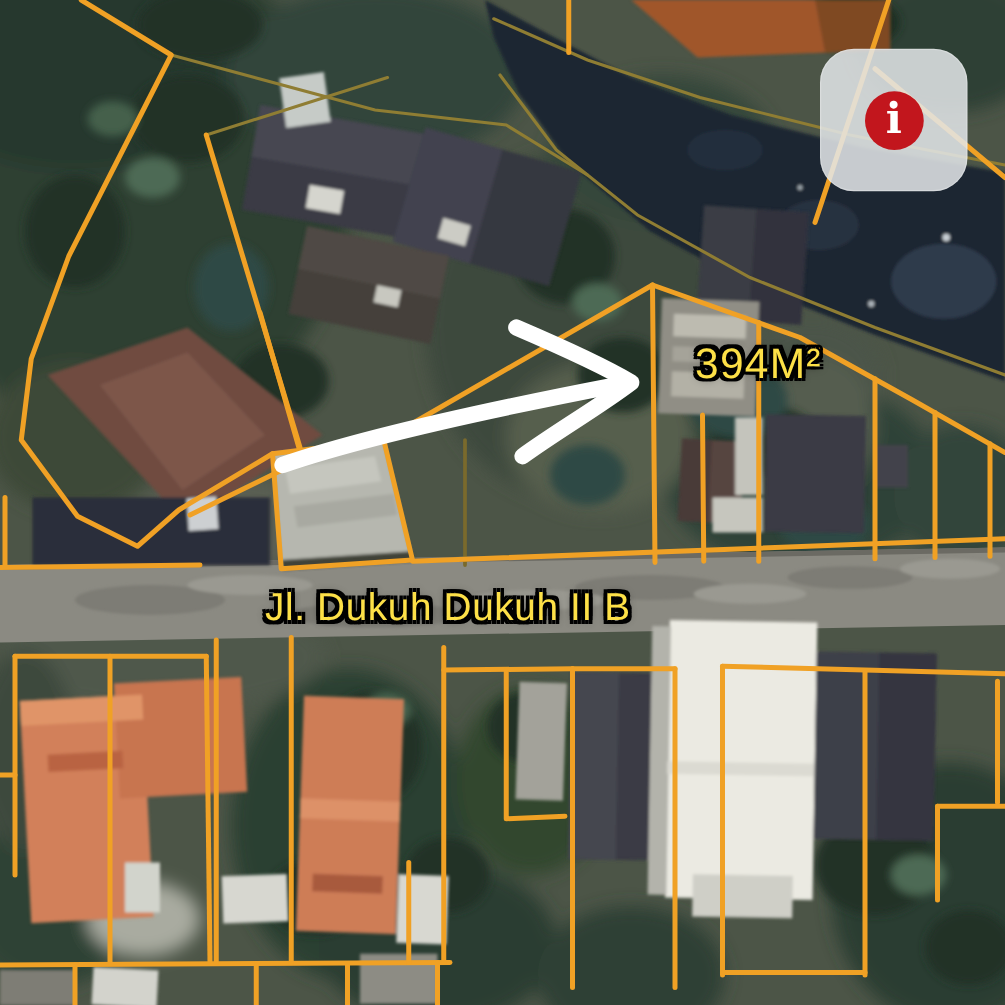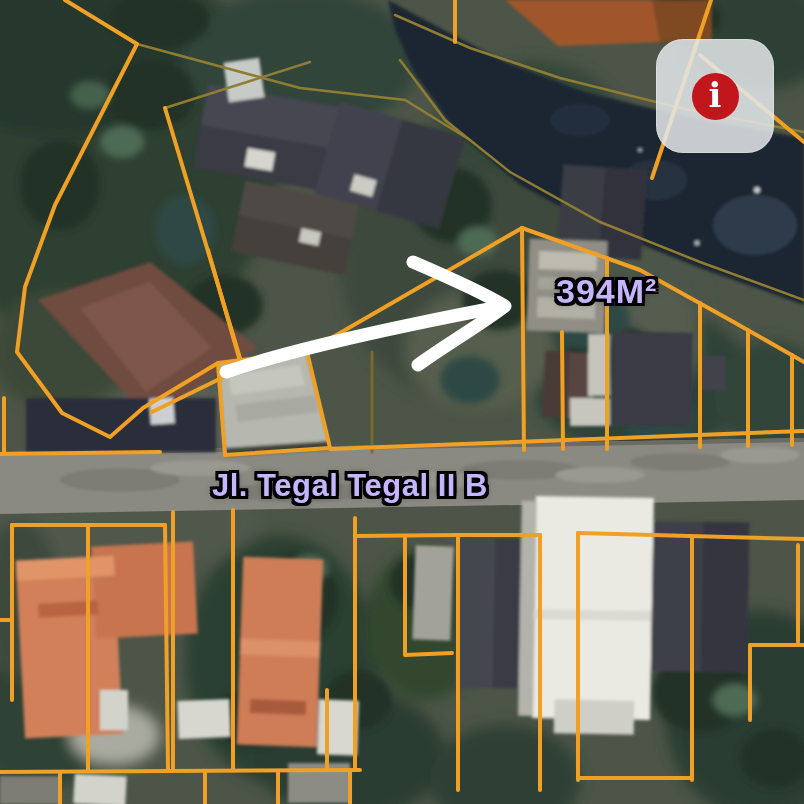--- a/index.html
+++ b/index.html
@@ -1,19 +1,19 @@
 <!DOCTYPE html>
 <html><head>
 <meta charset="utf-8">
 <style>
   html,body{margin:0;padding:0;background:#222;}
   #stage{position:relative;width:804px;height:804px;overflow:hidden;
          font-family:"Liberation Sans",sans-serif;background:#4C5547;}
   #stage svg{position:absolute;left:0;top:0;}
-  .map-label{position:absolute;color:#c4b5fd;font-weight:bold;white-space:pre;
+  .map-label{position:absolute;color:#fde047;font-weight:normal;white-space:pre;
      text-shadow:-3px -3px 0 #000,3px -3px 0 #000,-3px 3px 0 #000,3px 3px 0 #000,
                  0 3px 0 #000,0 -3px 0 #000,3px 0 0 #000,-3px 0 0 #000,0 0 7px rgba(0,0,0,.75);}
   #area-label{left:556px;top:272px;font-size:34px;letter-spacing:1px;}
   #road-label{left:212px;top:468px;font-size:31px;letter-spacing:.5px;}
   #info-btn{position:absolute;left:656px;top:39px;width:118px;height:114px;
      border-radius:27px;background:rgba(227,230,233,0.86);
      display:flex;align-items:center;justify-content:center;cursor:pointer;
      box-shadow:0 0 0 1px rgba(255,255,255,0.25) inset;}
   #info-circle{width:47px;height:47px;border-radius:50%;background:#C2161D;
      display:flex;align-items:center;justify-content:center;}
@@ -265,21 +265,21 @@
     <path d="M798,545 L798,642"></path>
   </g>
 
   <g fill="none" stroke="#FFFFFF" stroke-width="13" stroke-linecap="round" stroke-linejoin="round">
     <path d="M226,372 C290,350 390,328 494,308"></path>
     <path d="M413,262 C462,283 490,297 505,306 C480,325 444,346 418,365"></path>
   </g>
 </svg>
 
 <div id="area-label" class="map-label">394M²</div>
-<div id="road-label" class="map-label">Jl. Tegal Tegal II B</div>
+<div id="road-label" class="map-label">Jl. Dukuh Dukuh II B</div>
 
 <div id="info-btn">
   <div id="info-circle">
     <span id="info-glyph">i</span>
   </div>
 </div>
 
 </div>
 
 </body></html>

